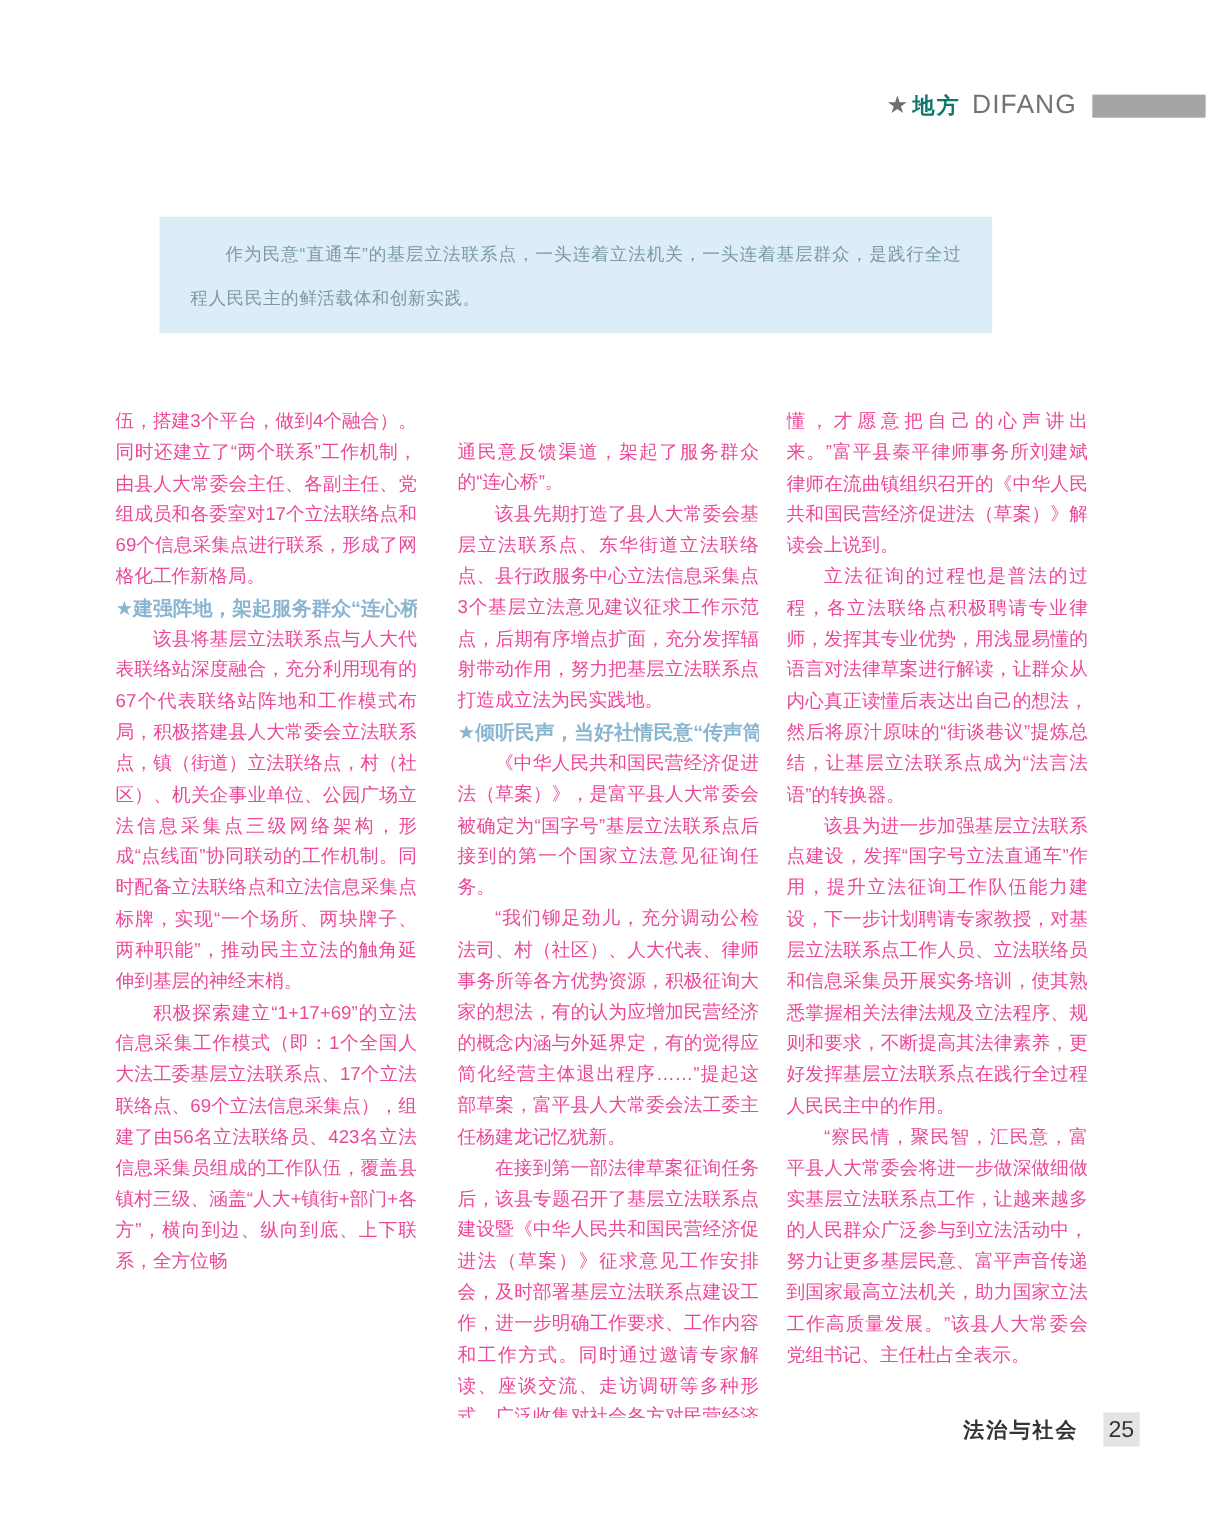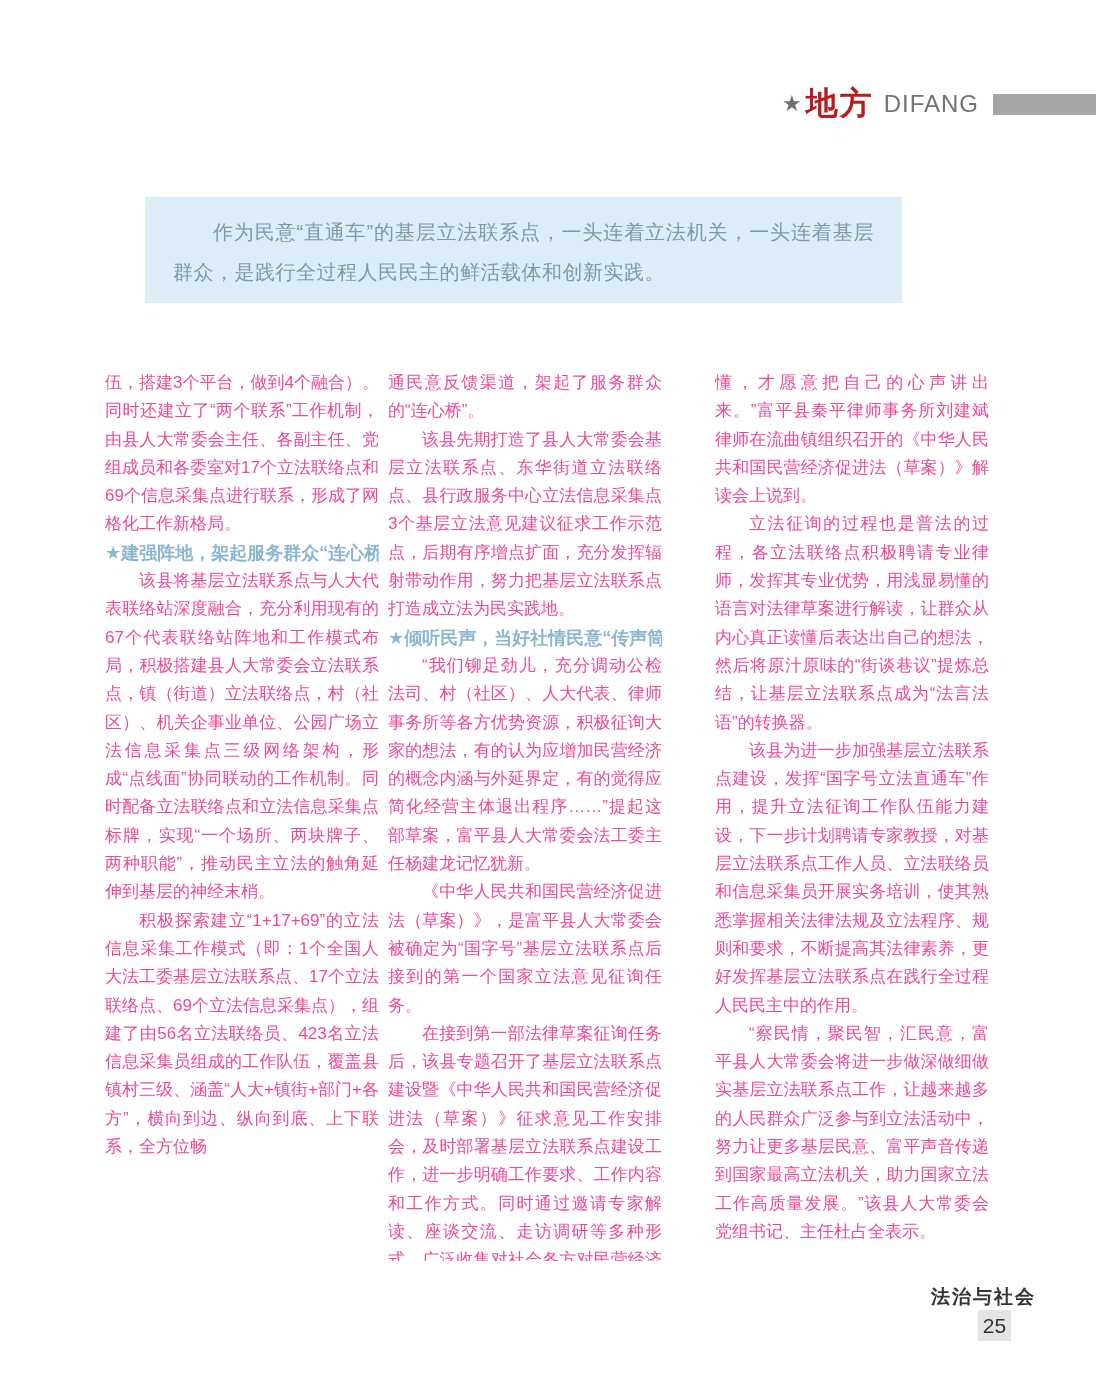--- a/index.html
+++ b/index.html
@@ -14,54 +14,54 @@
   }
   
   .header {
     position: absolute;
     top: 82px; left: 0; right: 4px;
     display: flex;
     justify-content: flex-end;
     align-items: center;
   }
   .sec-star { font-size: 22px; color: #6f6f6f; font-weight: bold; margin-right: 4px; }
-  .sec-cn { font-size: 32px; color: #b91c1c; font-weight: bold; letter-spacing: 2px; }
+  .sec-cn { font-size: 20px; color: #0f766e; font-weight: bold; letter-spacing: 2px; }
   .sec-en { font-size: 24px; color: #737373; margin-left: 10px; letter-spacing: 1px; }
   .header-bar {
     display: inline-block;
     width: 103px; height: 21px;
     background: #a5a5a5;
     margin-left: 14px;
   }
   
   .lead-box {
     position: absolute;
     left: 145px; top: 197px;
     width: 757px; height: 106px;
     background: #dcedf7;
     padding: 15px 28px 0 28px;
   }
   .lead-box p {
-    font-size: 20px;
+    font-size: 16px;
     line-height: 40px;
     color: #7b99a7;
     text-indent: 2em;
     text-align: justify;
     letter-spacing: 0.5px;
   }
   
   .col {
     position: absolute;
     top: 369px;
     width: 274px;
     height: 892px;
     overflow: hidden;
   }
   .col1 { left: 105px; }
-  .col2 { left: 388px; }
+  .col2 { left: 416px; margin-top: 28px; }
   .col3 { left: 715px; }
   .col p {
     font-size: 17px;
     line-height: 28.3px;
     color: #ec4899;
     text-align: justify;
     text-justify: inter-ideograph;
   }
   .col p.para { text-indent: 2em; }
   .col p.para_cont { text-indent: 0; }
@@ -73,21 +73,20 @@
     text-align: left;
     white-space: nowrap;
   }
   
   .footer {
     position: absolute;
     top: 1284px;
     right: 64px;
     display: flex;
     align-items: center;
-    flex-direction: column;
   }
   .journal {
     font-size: 19px;
     font-weight: bold;
     color: #333333;
     letter-spacing: 2px;
   }
   .pagenum {
     margin-left: 22px;
     background: #e4e4e4;
@@ -116,22 +115,22 @@
   <div class="col col1" id="col0">
       <p class="para_cont">伍，搭建3个平台，做到4个融合）。同时还建立了“两个联系”工作机制，由县人大常委会主任、各副主任、党组成员和各委室对17个立法联络点和69个信息采集点进行联系，形成了网格化工作新格局。</p>
       <p class="heading">★建强阵地，架起服务群众“连心桥”</p>
       <p class="para">该县将基层立法联系点与人大代表联络站深度融合，充分利用现有的67个代表联络站阵地和工作模式布局，积极搭建县人大常委会立法联系点，镇（街道）立法联络点，村（社区）、机关企事业单位、公园广场立法信息采集点三级网络架构，形成“点线面”协同联动的工作机制。同时配备立法联络点和立法信息采集点标牌，实现“一个场所、两块牌子、两种职能”，推动民主立法的触角延伸到基层的神经末梢。</p>
       <p class="para">积极探索建立“1+17+69”的立法信息采集工作模式（即：1个全国人大法工委基层立法联系点、17个立法联络点、69个立法信息采集点），组建了由56名立法联络员、423名立法信息采集员组成的工作队伍，覆盖县镇村三级、涵盖“人大+镇街+部门+各方”，横向到边、纵向到底、上下联系，全方位畅</p>
     </div>
   <div class="col col2" id="col1">
       <p class="para_cont">通民意反馈渠道，架起了服务群众的“连心桥”。</p>
       <p class="para">该县先期打造了县人大常委会基层立法联系点、东华街道立法联络点、县行政服务中心立法信息采集点3个基层立法意见建议征求工作示范点，后期有序增点扩面，充分发挥辐射带动作用，努力把基层立法联系点打造成立法为民实践地。</p>
       <p class="heading">★倾听民声，当好社情民意“传声筒”</p>
+      <p class="para">《中华人民共和国民营经济促进法（草案）》，是富平县人大常委会被确定为“国字号”基层立法联系点后接到的第一个国家立法意见征询任务。</p>
       <p class="para">“我们铆足劲儿，充分调动公检法司、村（社区）、人大代表、律师事务所等各方优势资源，积极征询大家的想法，有的认为应增加民营经济的概念内涵与外延界定，有的觉得应简化经营主体退出程序……”提起这部草案，富平县人大常委会法工委主任杨建龙记忆犹新。</p>
-      <p class="para">《中华人民共和国民营经济促进法（草案）》，是富平县人大常委会被确定为“国字号”基层立法联系点后接到的第一个国家立法意见征询任务。</p>
       <p class="para">在接到第一部法律草案征询任务后，该县专题召开了基层立法联系点建设暨《中华人民共和国民营经济促进法（草案）》征求意见工作安排会，及时部署基层立法联系点建设工作，进一步明确工作要求、工作内容和工作方式。同时通过邀请专家解读、座谈交流、走访调研等多种形式，广泛收集对社会各方对民营经济促进方面的立法意见建议。</p>
     </div>
   <div class="col col3" id="col2">
       <p class="para_cont">懂，才愿意把自己的心声讲出来。”富平县秦平律师事务所刘建斌律师在流曲镇组织召开的《中华人民共和国民营经济促进法（草案）》解读会上说到。</p>
       <p class="para">立法征询的过程也是普法的过程，各立法联络点积极聘请专业律师，发挥其专业优势，用浅显易懂的语言对法律草案进行解读，让群众从内心真正读懂后表达出自己的想法，然后将原汁原味的“街谈巷议”提炼总结，让基层立法联系点成为“法言法语”的转换器。</p>
       <p class="para">该县为进一步加强基层立法联系点建设，发挥“国字号立法直通车”作用，提升立法征询工作队伍能力建设，下一步计划聘请专家教授，对基层立法联系点工作人员、立法联络员和信息采集员开展实务培训，使其熟悉掌握相关法律法规及立法程序、规则和要求，不断提高其法律素养，更好发挥基层立法联系点在践行全过程人民民主中的作用。</p>
       <p class="para">“察民情，聚民智，汇民意，富平县人大常委会将进一步做深做细做实基层立法联系点工作，让越来越多的人民群众广泛参与到立法活动中，努力让更多基层民意、富平声音传递到国家最高立法机关，助力国家立法工作高质量发展。”该县人大常委会党组书记、主任杜占全表示。</p>
     </div>
 
   <div class="footer">

